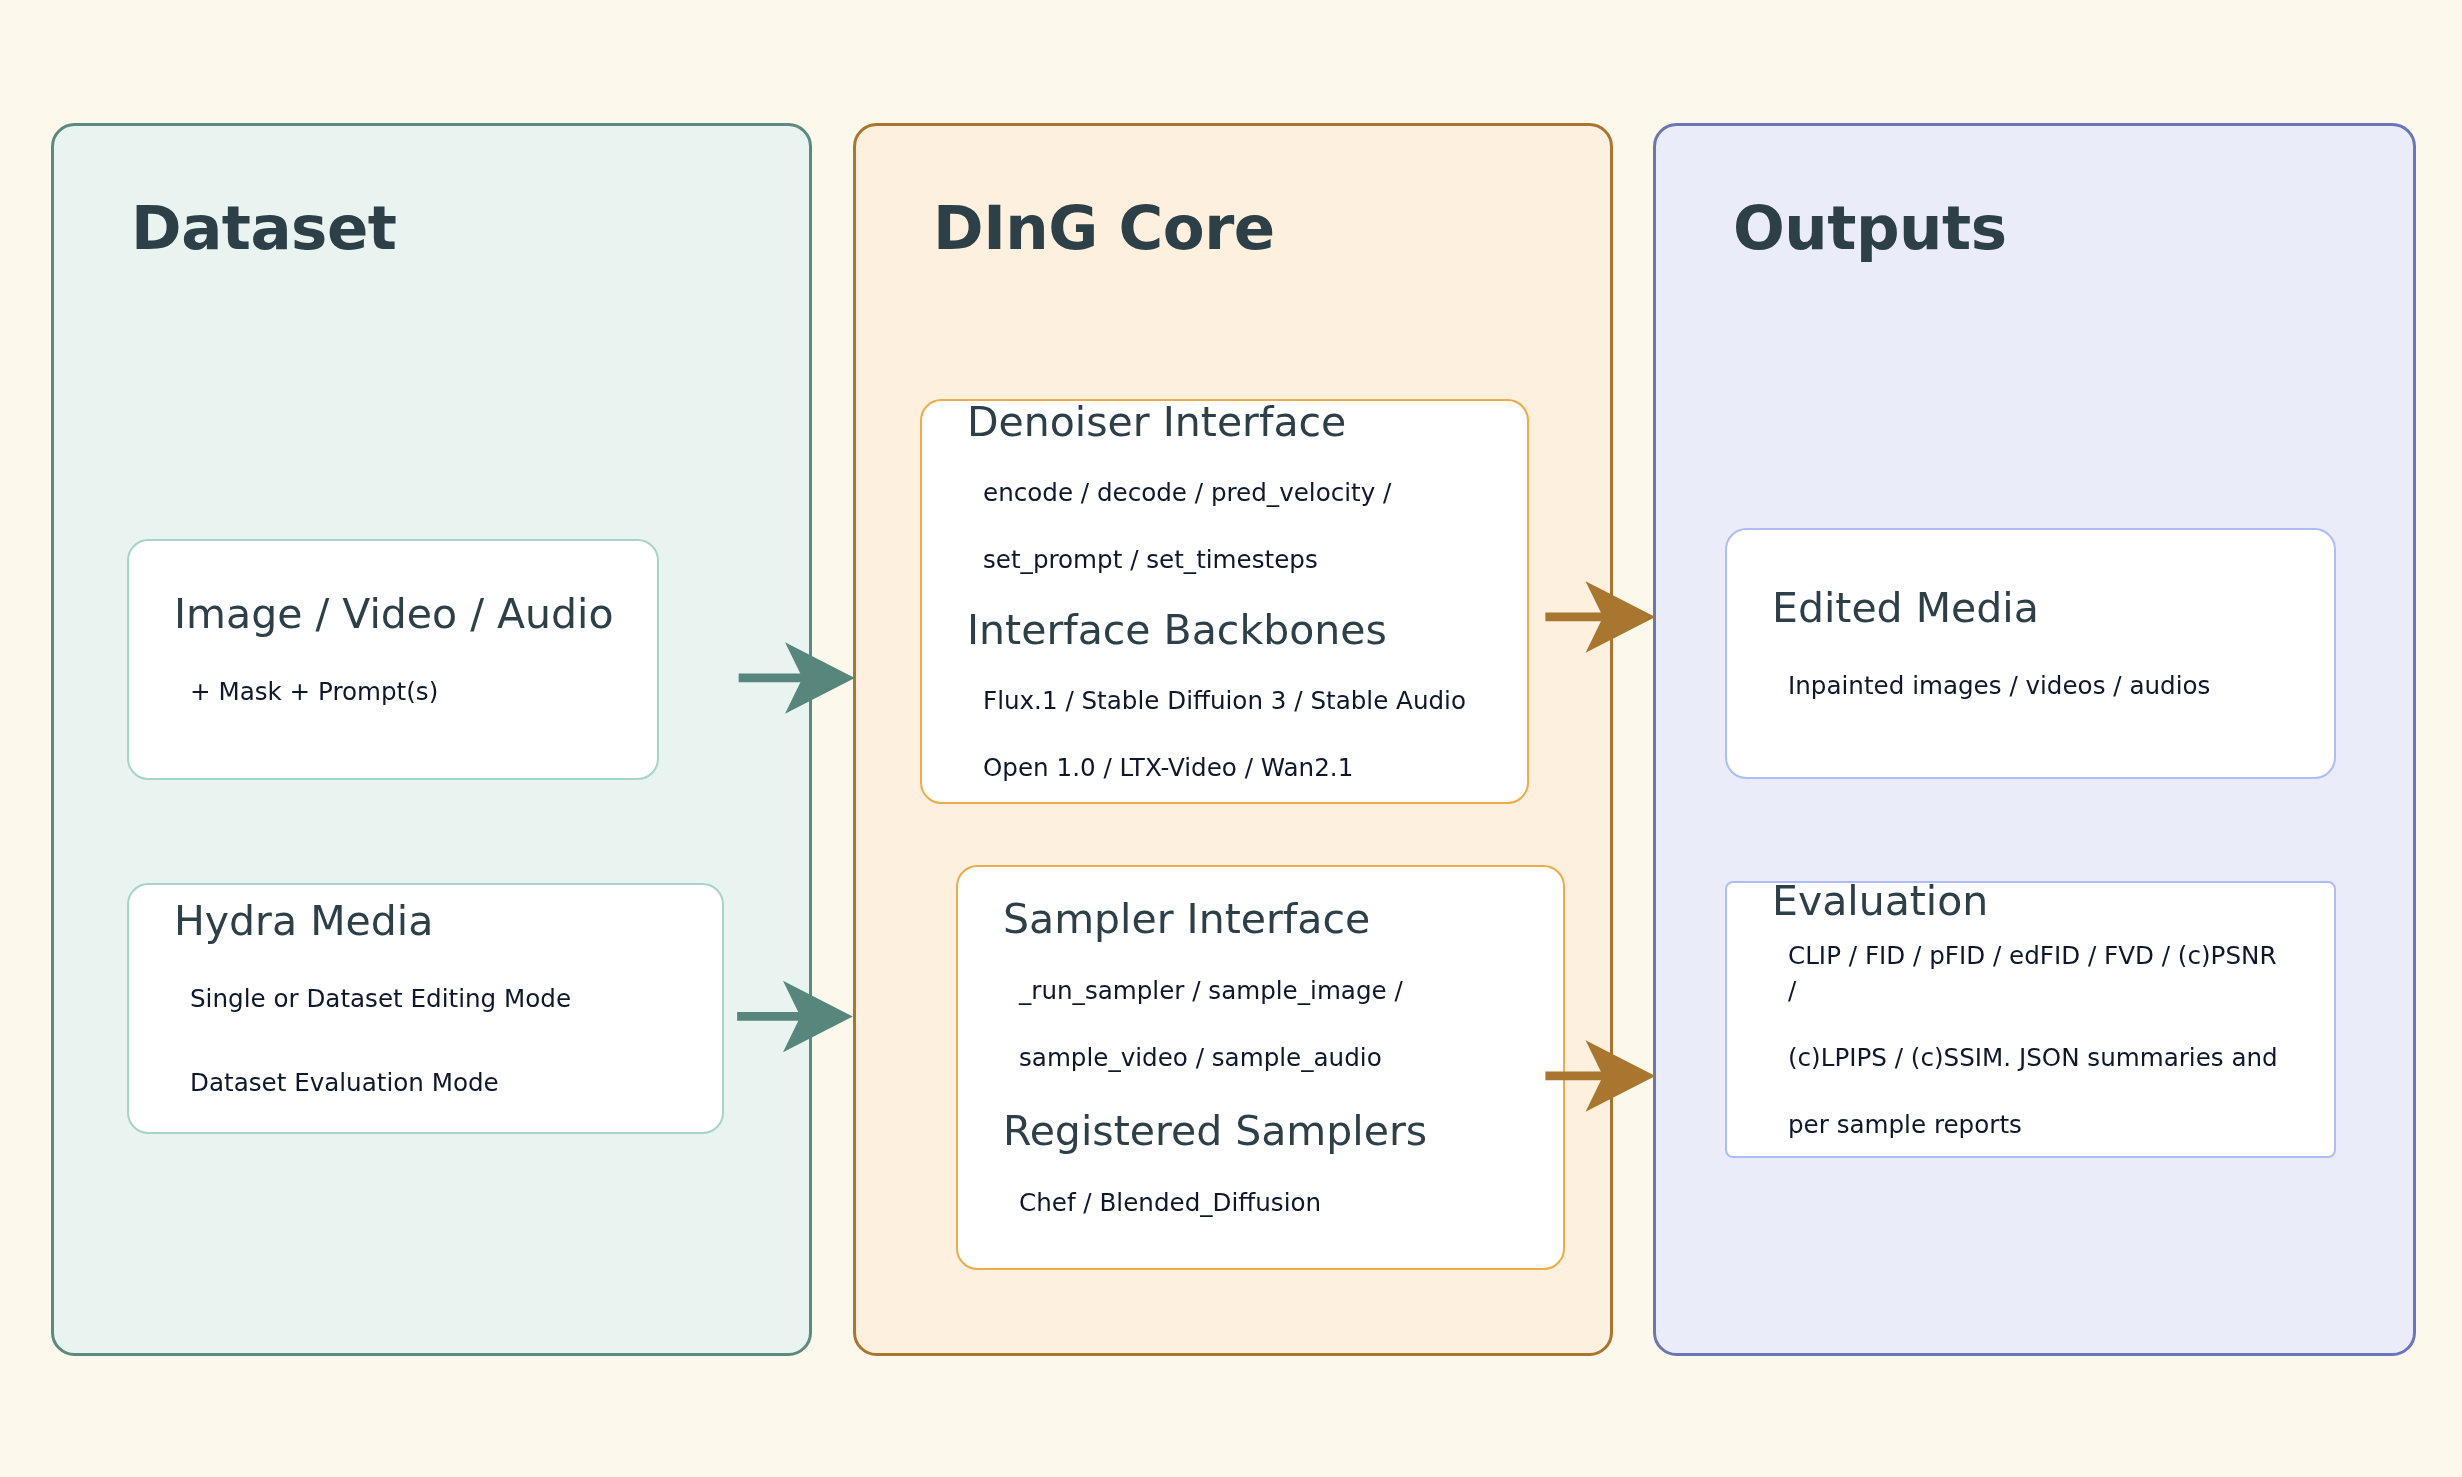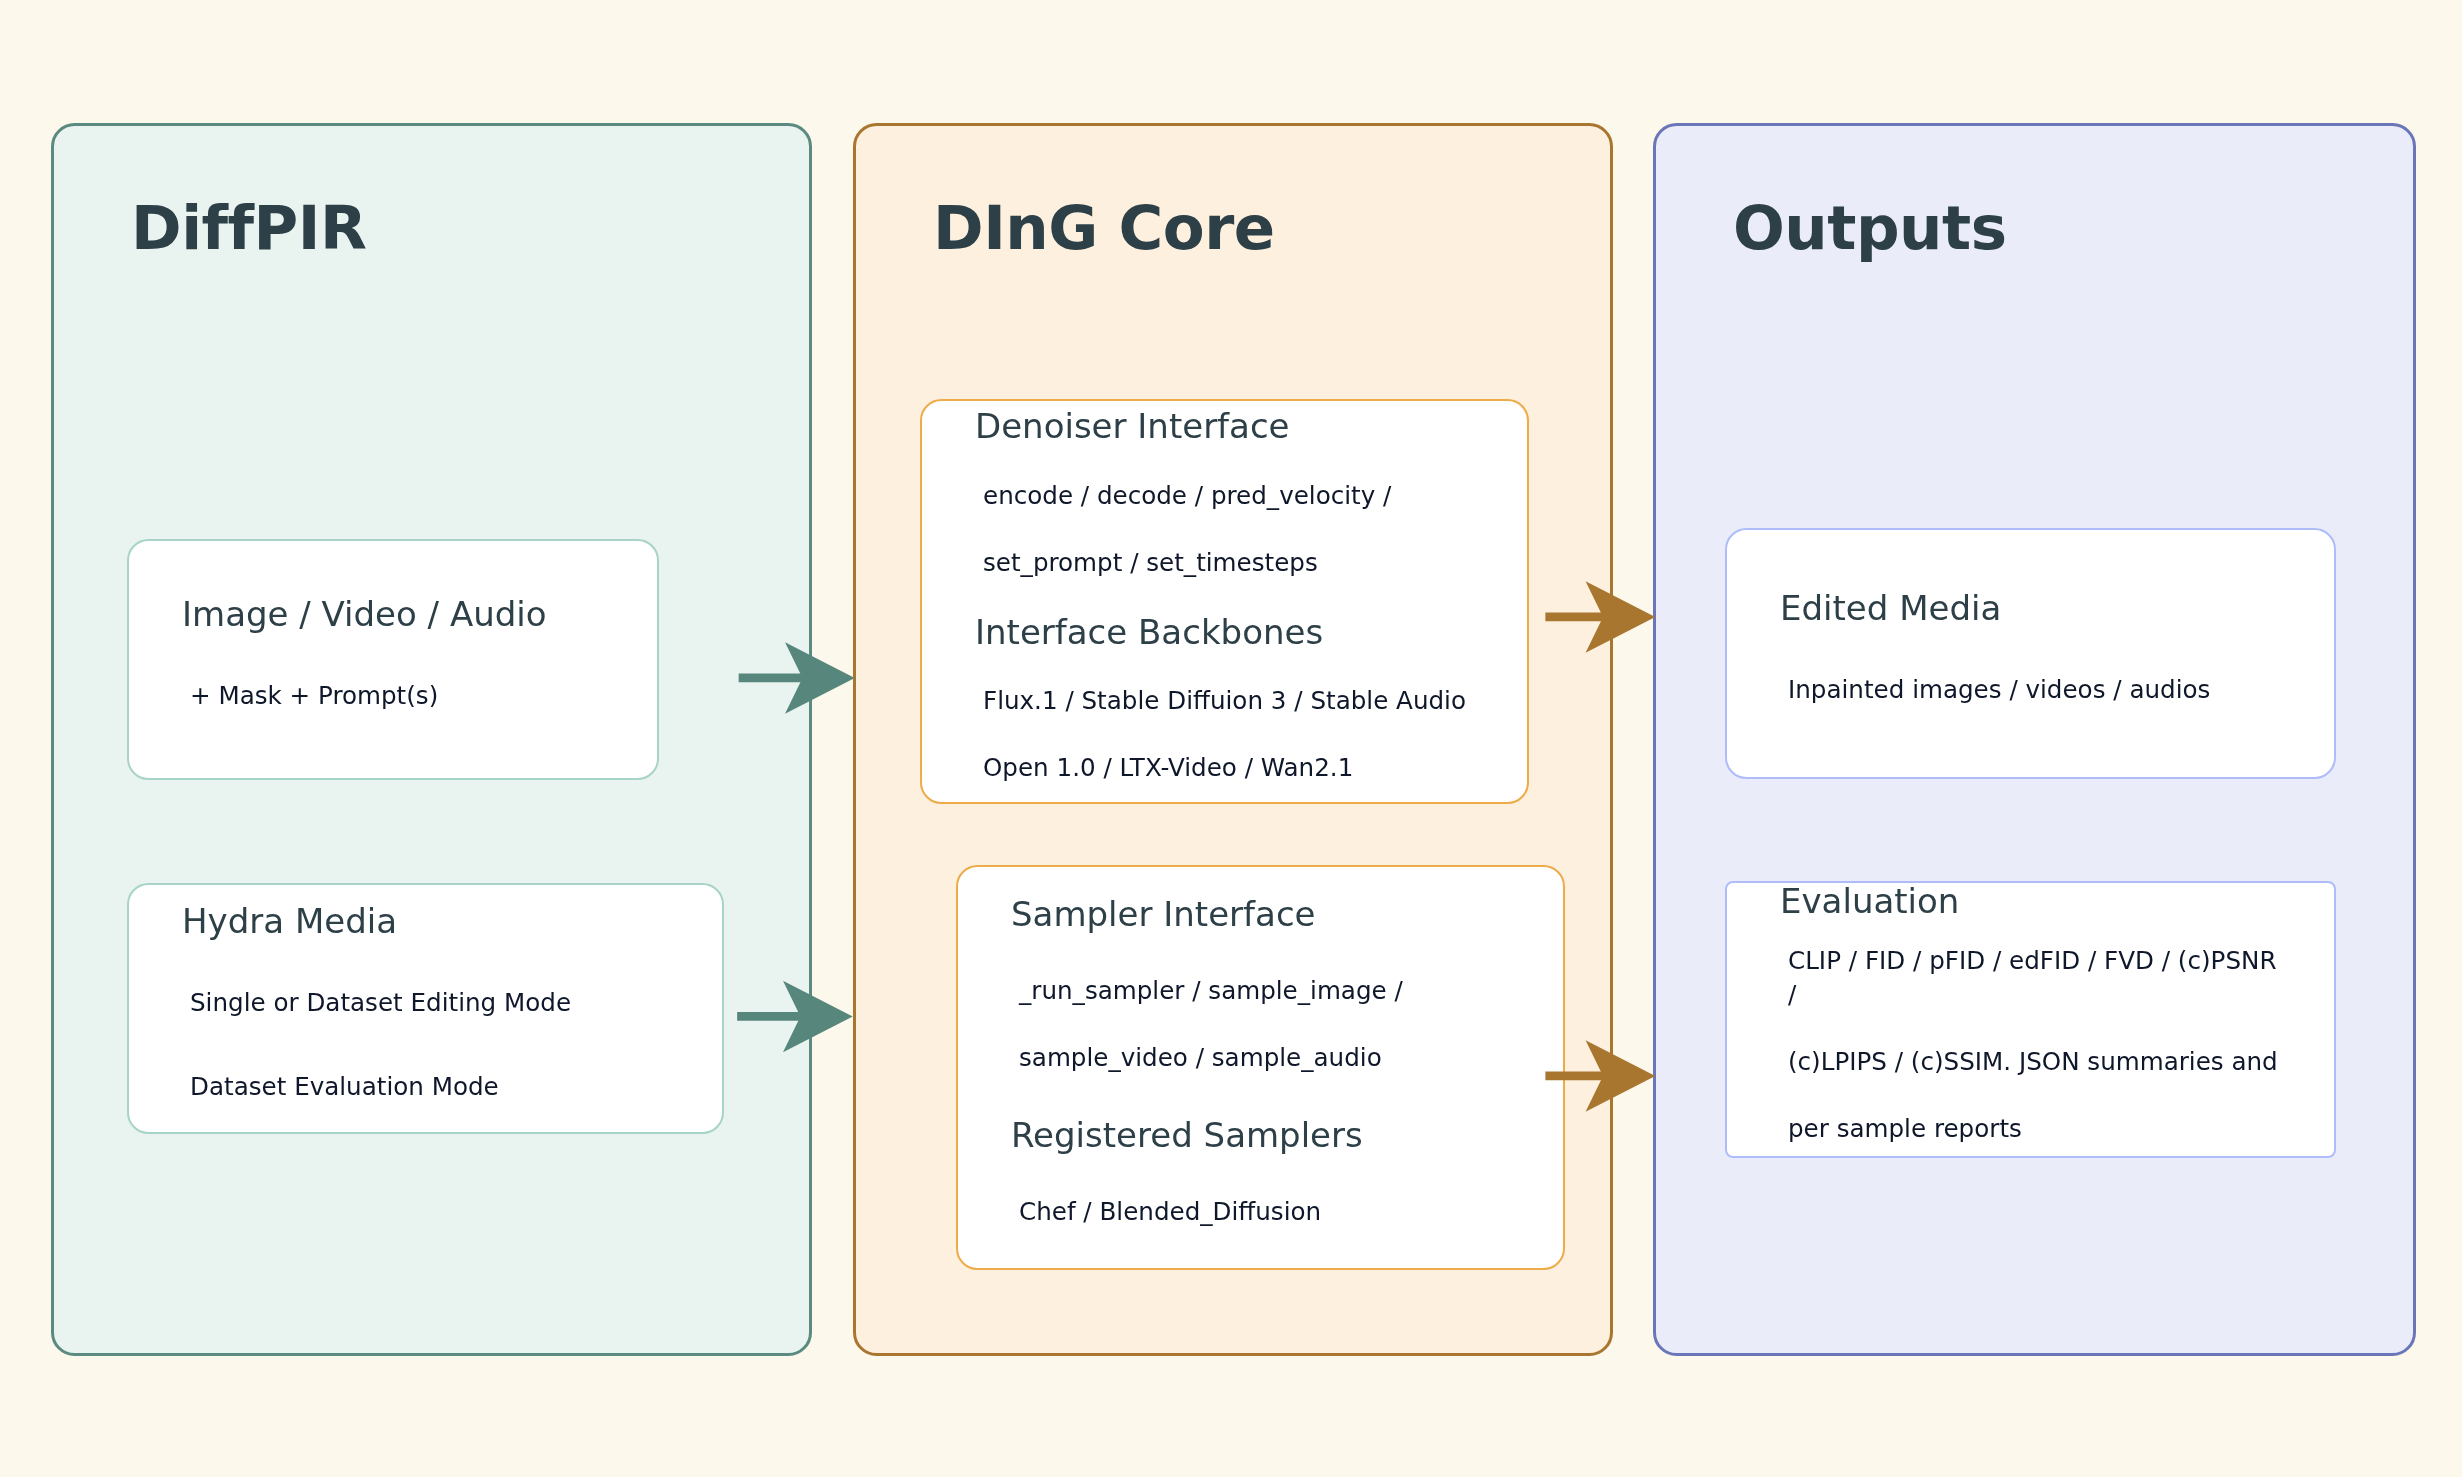--- a/index.html
+++ b/index.html
@@ -78,24 +78,24 @@
     left: 45px;
     right: 31px;
     top: 0;
     bottom: 0;
     display: flex;
     flex-direction: column;
     justify-content: center;
   }
 
   .card-title {
-    font-size: 34px;
+    font-size: 41px;
     color: #2d3f47;
     line-height: 1.05;
-    margin: 8px;
+    margin: 0;
     white-space: nowrap;
   }
   .card-sub {
     font-size: 24.6px;
     color: #0f172a;
     line-height: 1.42;
     margin: 16px;
   }
   .gap-sm { height: 17.4px; }
   .gap-md { height: 22.6px; }
@@ -123,21 +123,21 @@
     pointer-events: none;
     overflow: visible;
   }
 </style>
 </head>
 <body>
 
 <div id="stage">
 
   <div class="panel panel-inputs">
-    <div class="panel-title">DiffPIR</div>
+    <div class="panel-title">Dataset</div>
   </div>
 
   <div class="card card-teal card-media">
     <div class="card-inner">
       <div class="card-title">Image / Video / Audio</div>
       <div class="gap-md"></div>
       <div class="card-sub">+ Mask + Prompt(s)</div>
     </div>
   </div>
 

